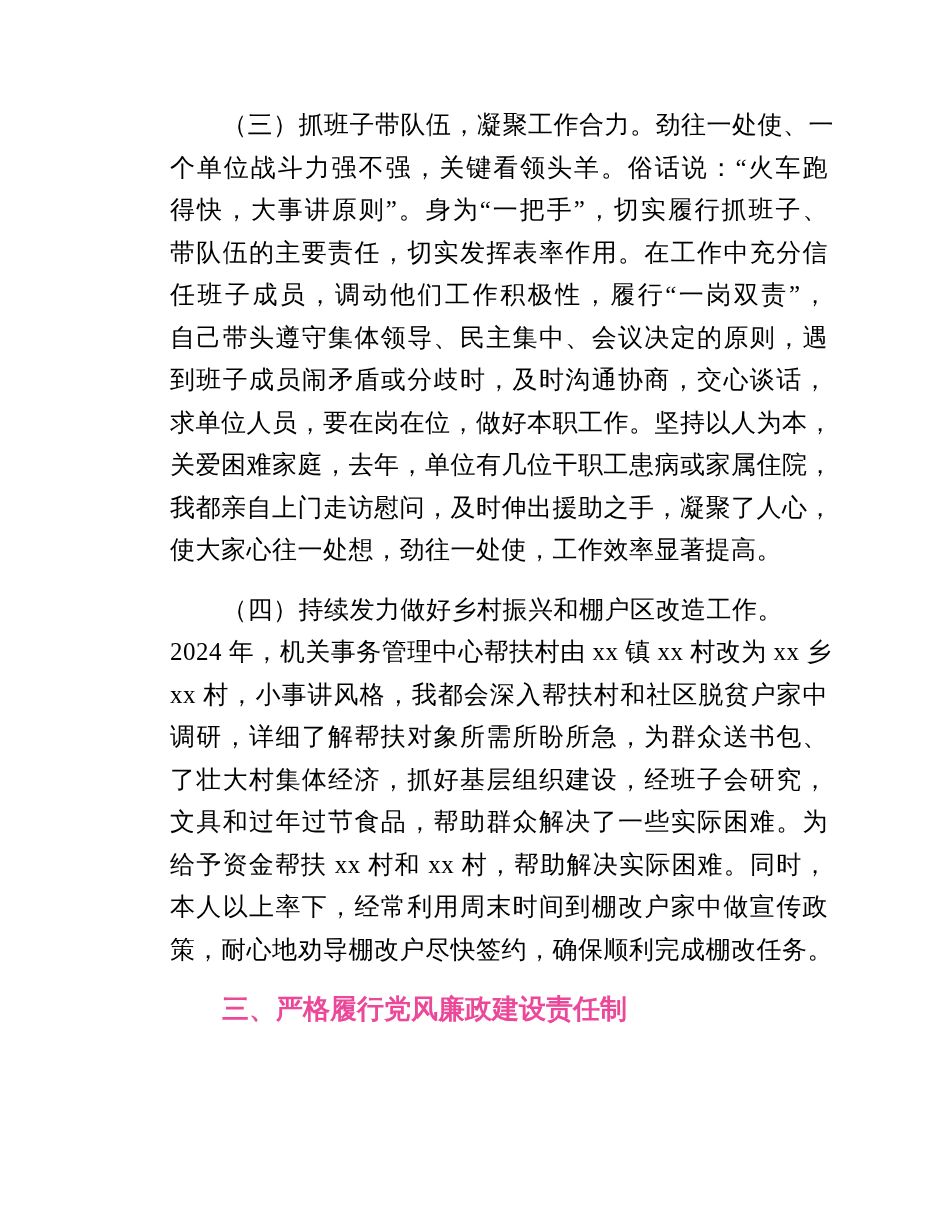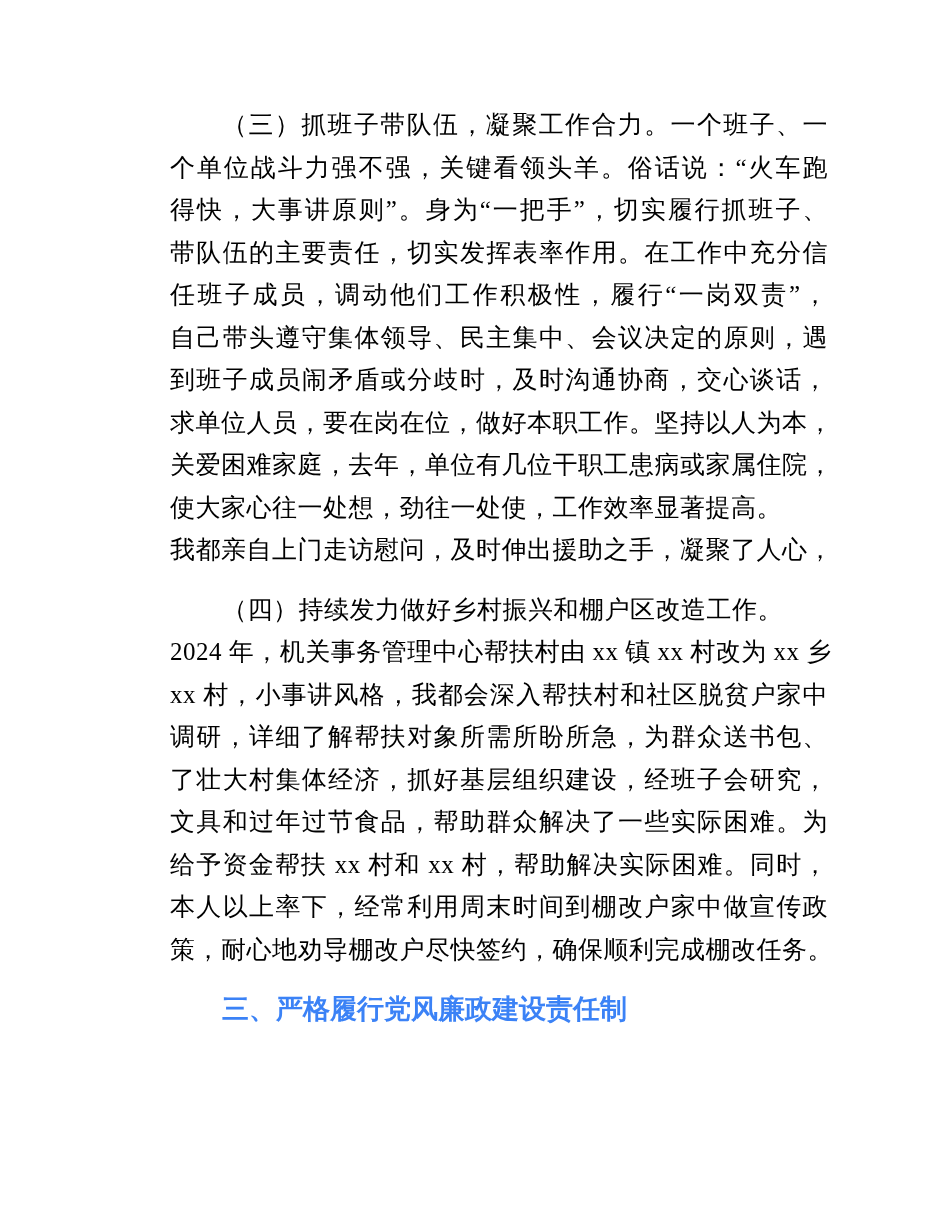--- a/index.html
+++ b/index.html
@@ -42,41 +42,41 @@
     text-align: left;
     text-align-last: auto;
   }
   .heading {
     margin: 0;
     padding-left: 52px;
     font-family: "Liberation Sans", "DejaVu Sans", sans-serif;
     font-weight: bold;
     font-size: 27px;
     line-height: 43px;
-    color: #3b82f6;
+    color: #ec4899;
     white-space: nowrap;
   }
 </style>
 </head>
 <body>
 
 <div class="page">
 
   <p class="para">
-    <span class="line indent">（三）抓班子带队伍，凝聚工作合力。一个班子、一</span>
+    <span class="line indent">（三）抓班子带队伍，凝聚工作合力。劲往一处使、一</span>
     <span class="line">个单位战斗力强不强，关键看领头羊。俗话说：“火车跑</span>
     <span class="line">得快，大事讲原则”。身为“一把手”，切实履行抓班子、</span>
     <span class="line">带队伍的主要责任，切实发挥表率作用。在工作中充分信</span>
     <span class="line">任班子成员，调动他们工作积极性，履行“一岗双责”，</span>
     <span class="line">自己带头遵守集体领导、民主集中、会议决定的原则，遇</span>
     <span class="line">到班子成员闹矛盾或分歧时，及时沟通协商，交心谈话，</span>
     <span class="line">求单位人员，要在岗在位，做好本职工作。坚持以人为本，</span>
     <span class="line">关爱困难家庭，去年，单位有几位干职工患病或家属住院，</span>
+    <span class="line">我都亲自上门走访慰问，及时伸出援助之手，凝聚了人心，</span>
     <span class="line natural">使大家心往一处想，劲往一处使，工作效率显著提高。</span>
-    <span class="line">我都亲自上门走访慰问，及时伸出援助之手，凝聚了人心，</span>
   </p>
 
   <p class="para">
     <span class="line indent natural">（四）持续发力做好乡村振兴和棚户区改造工作。</span>
     <span class="line">2024 年，机关事务管理中心帮扶村由 xx 镇 xx 村改为 xx 乡</span>
     <span class="line">xx 村，小事讲风格，我都会深入帮扶村和社区脱贫户家中</span>
     <span class="line">调研，详细了解帮扶对象所需所盼所急，为群众送书包、</span>
     <span class="line">了壮大村集体经济，抓好基层组织建设，经班子会研究，</span>
     <span class="line">文具和过年过节食品，帮助群众解决了一些实际困难。为</span>
     <span class="line">给予资金帮扶 xx 村和 xx 村，帮助解决实际困难。同时，</span>

